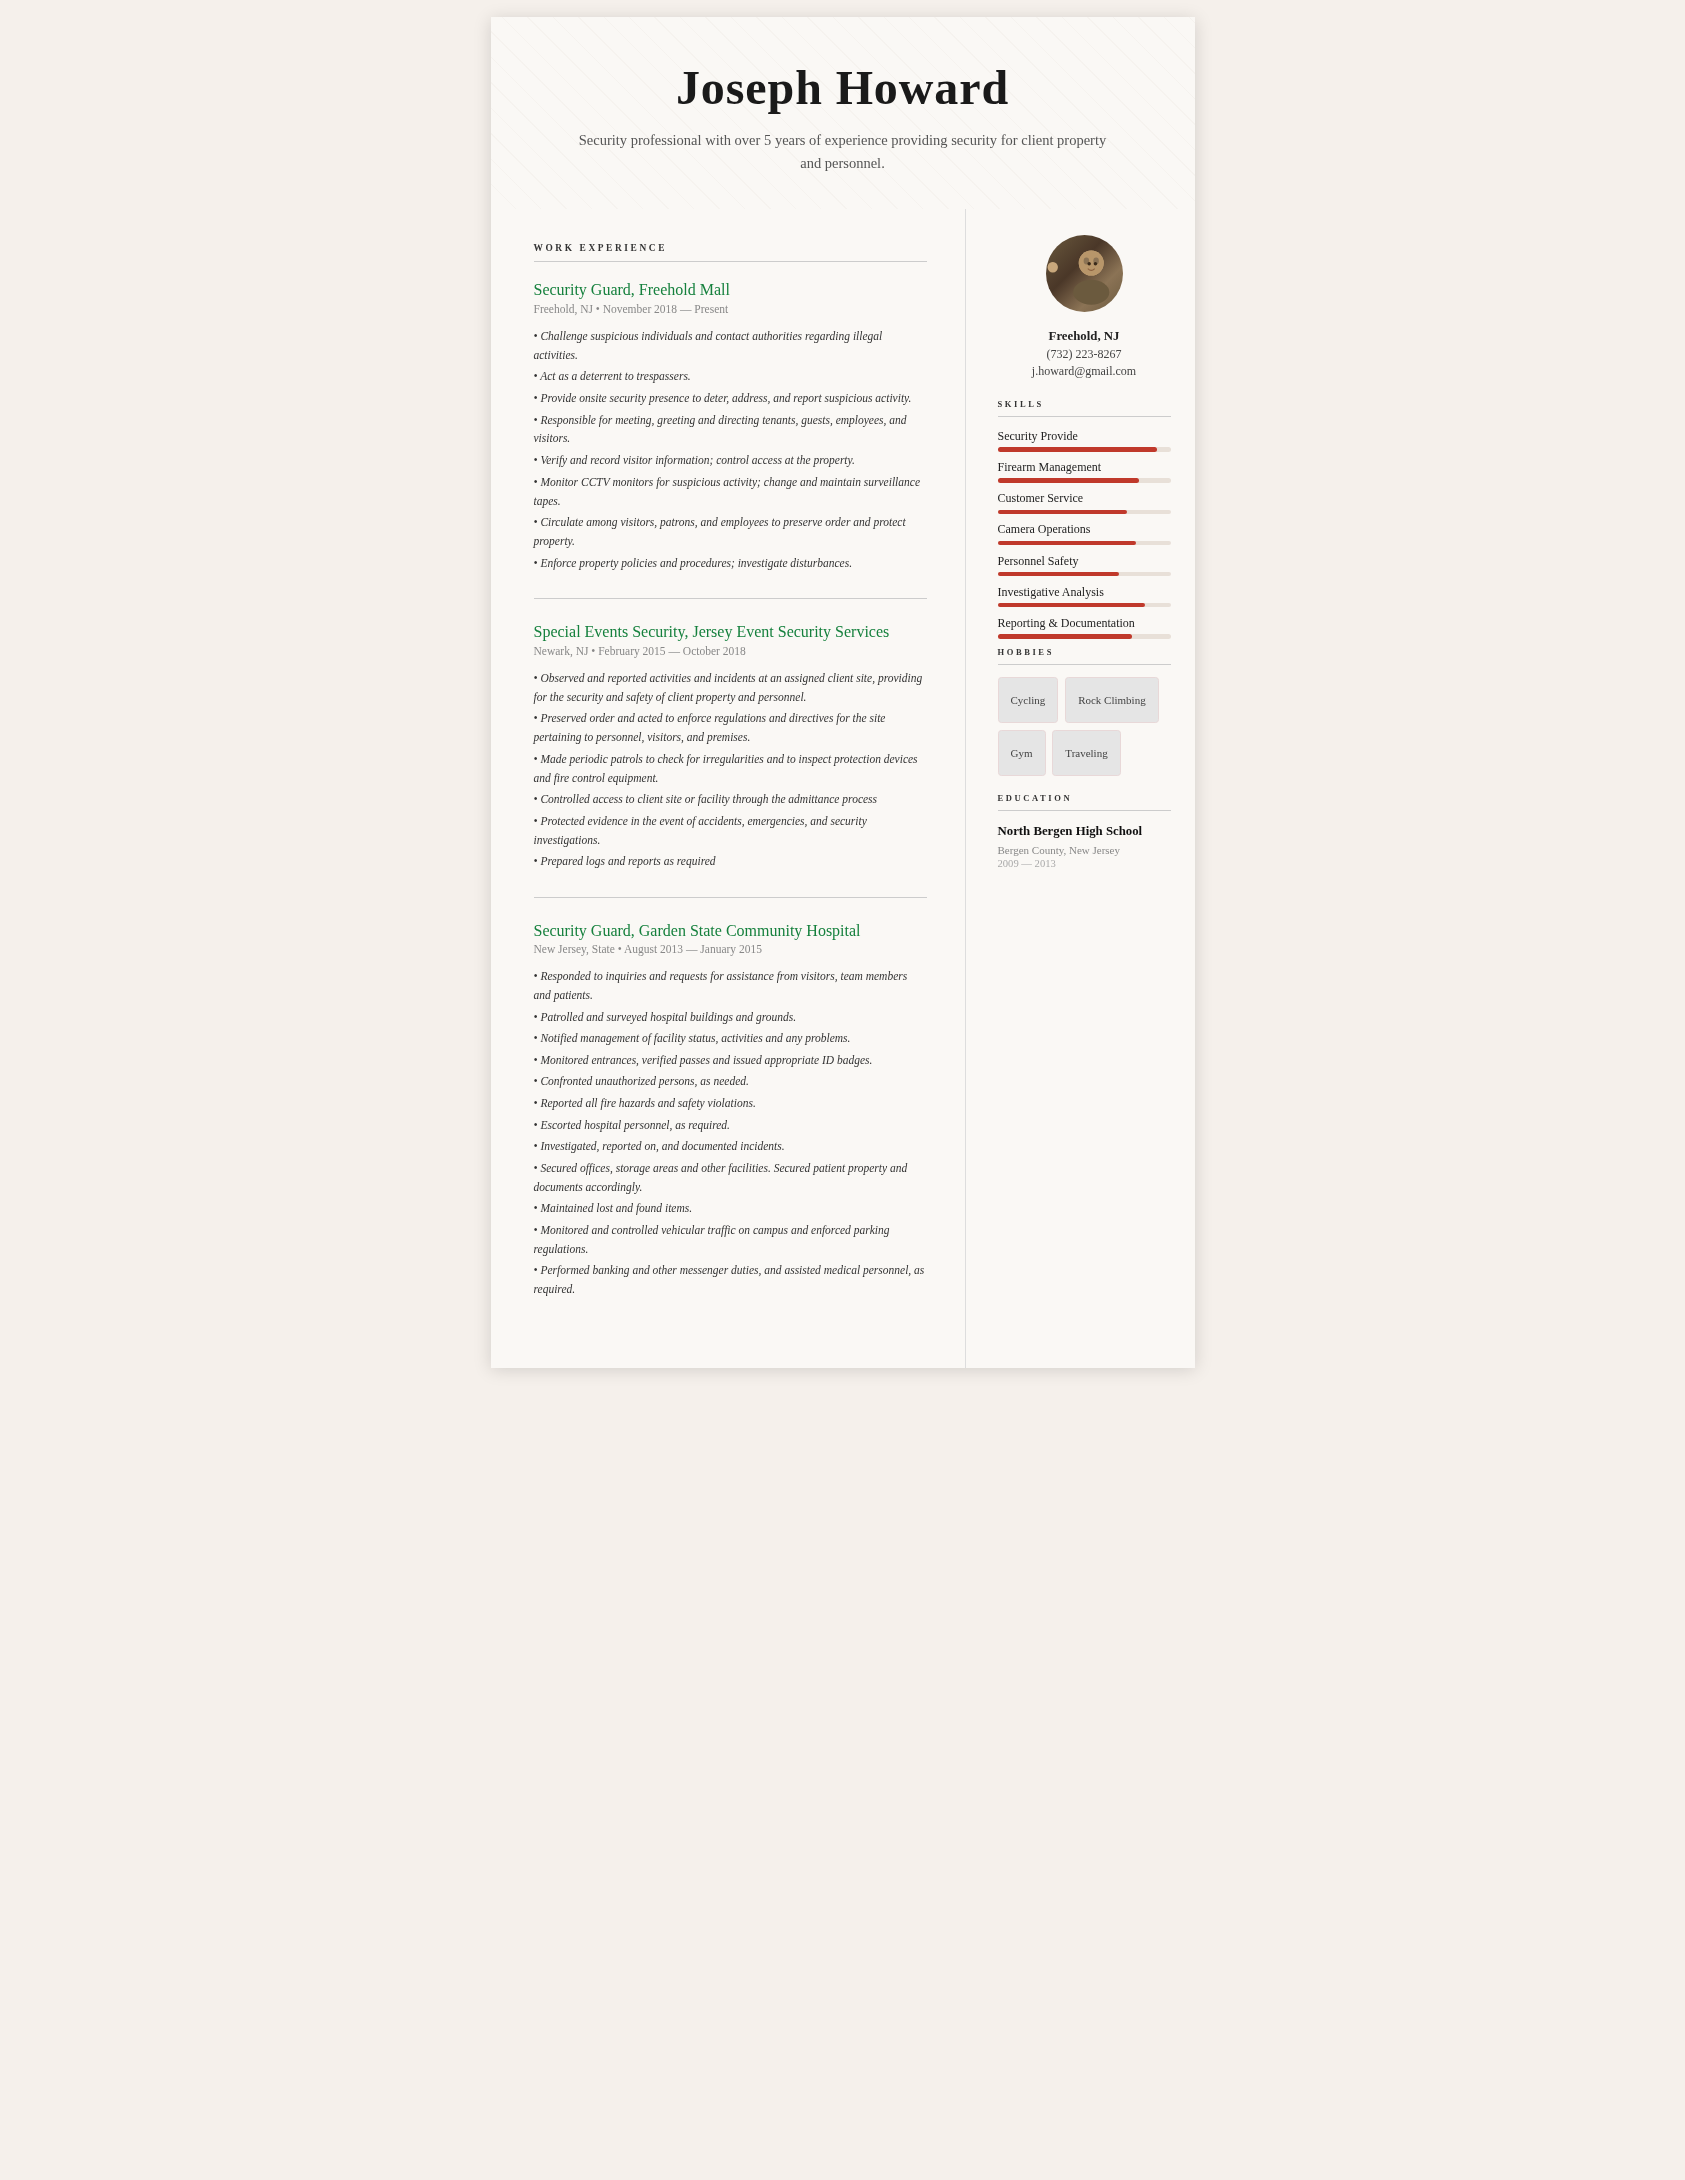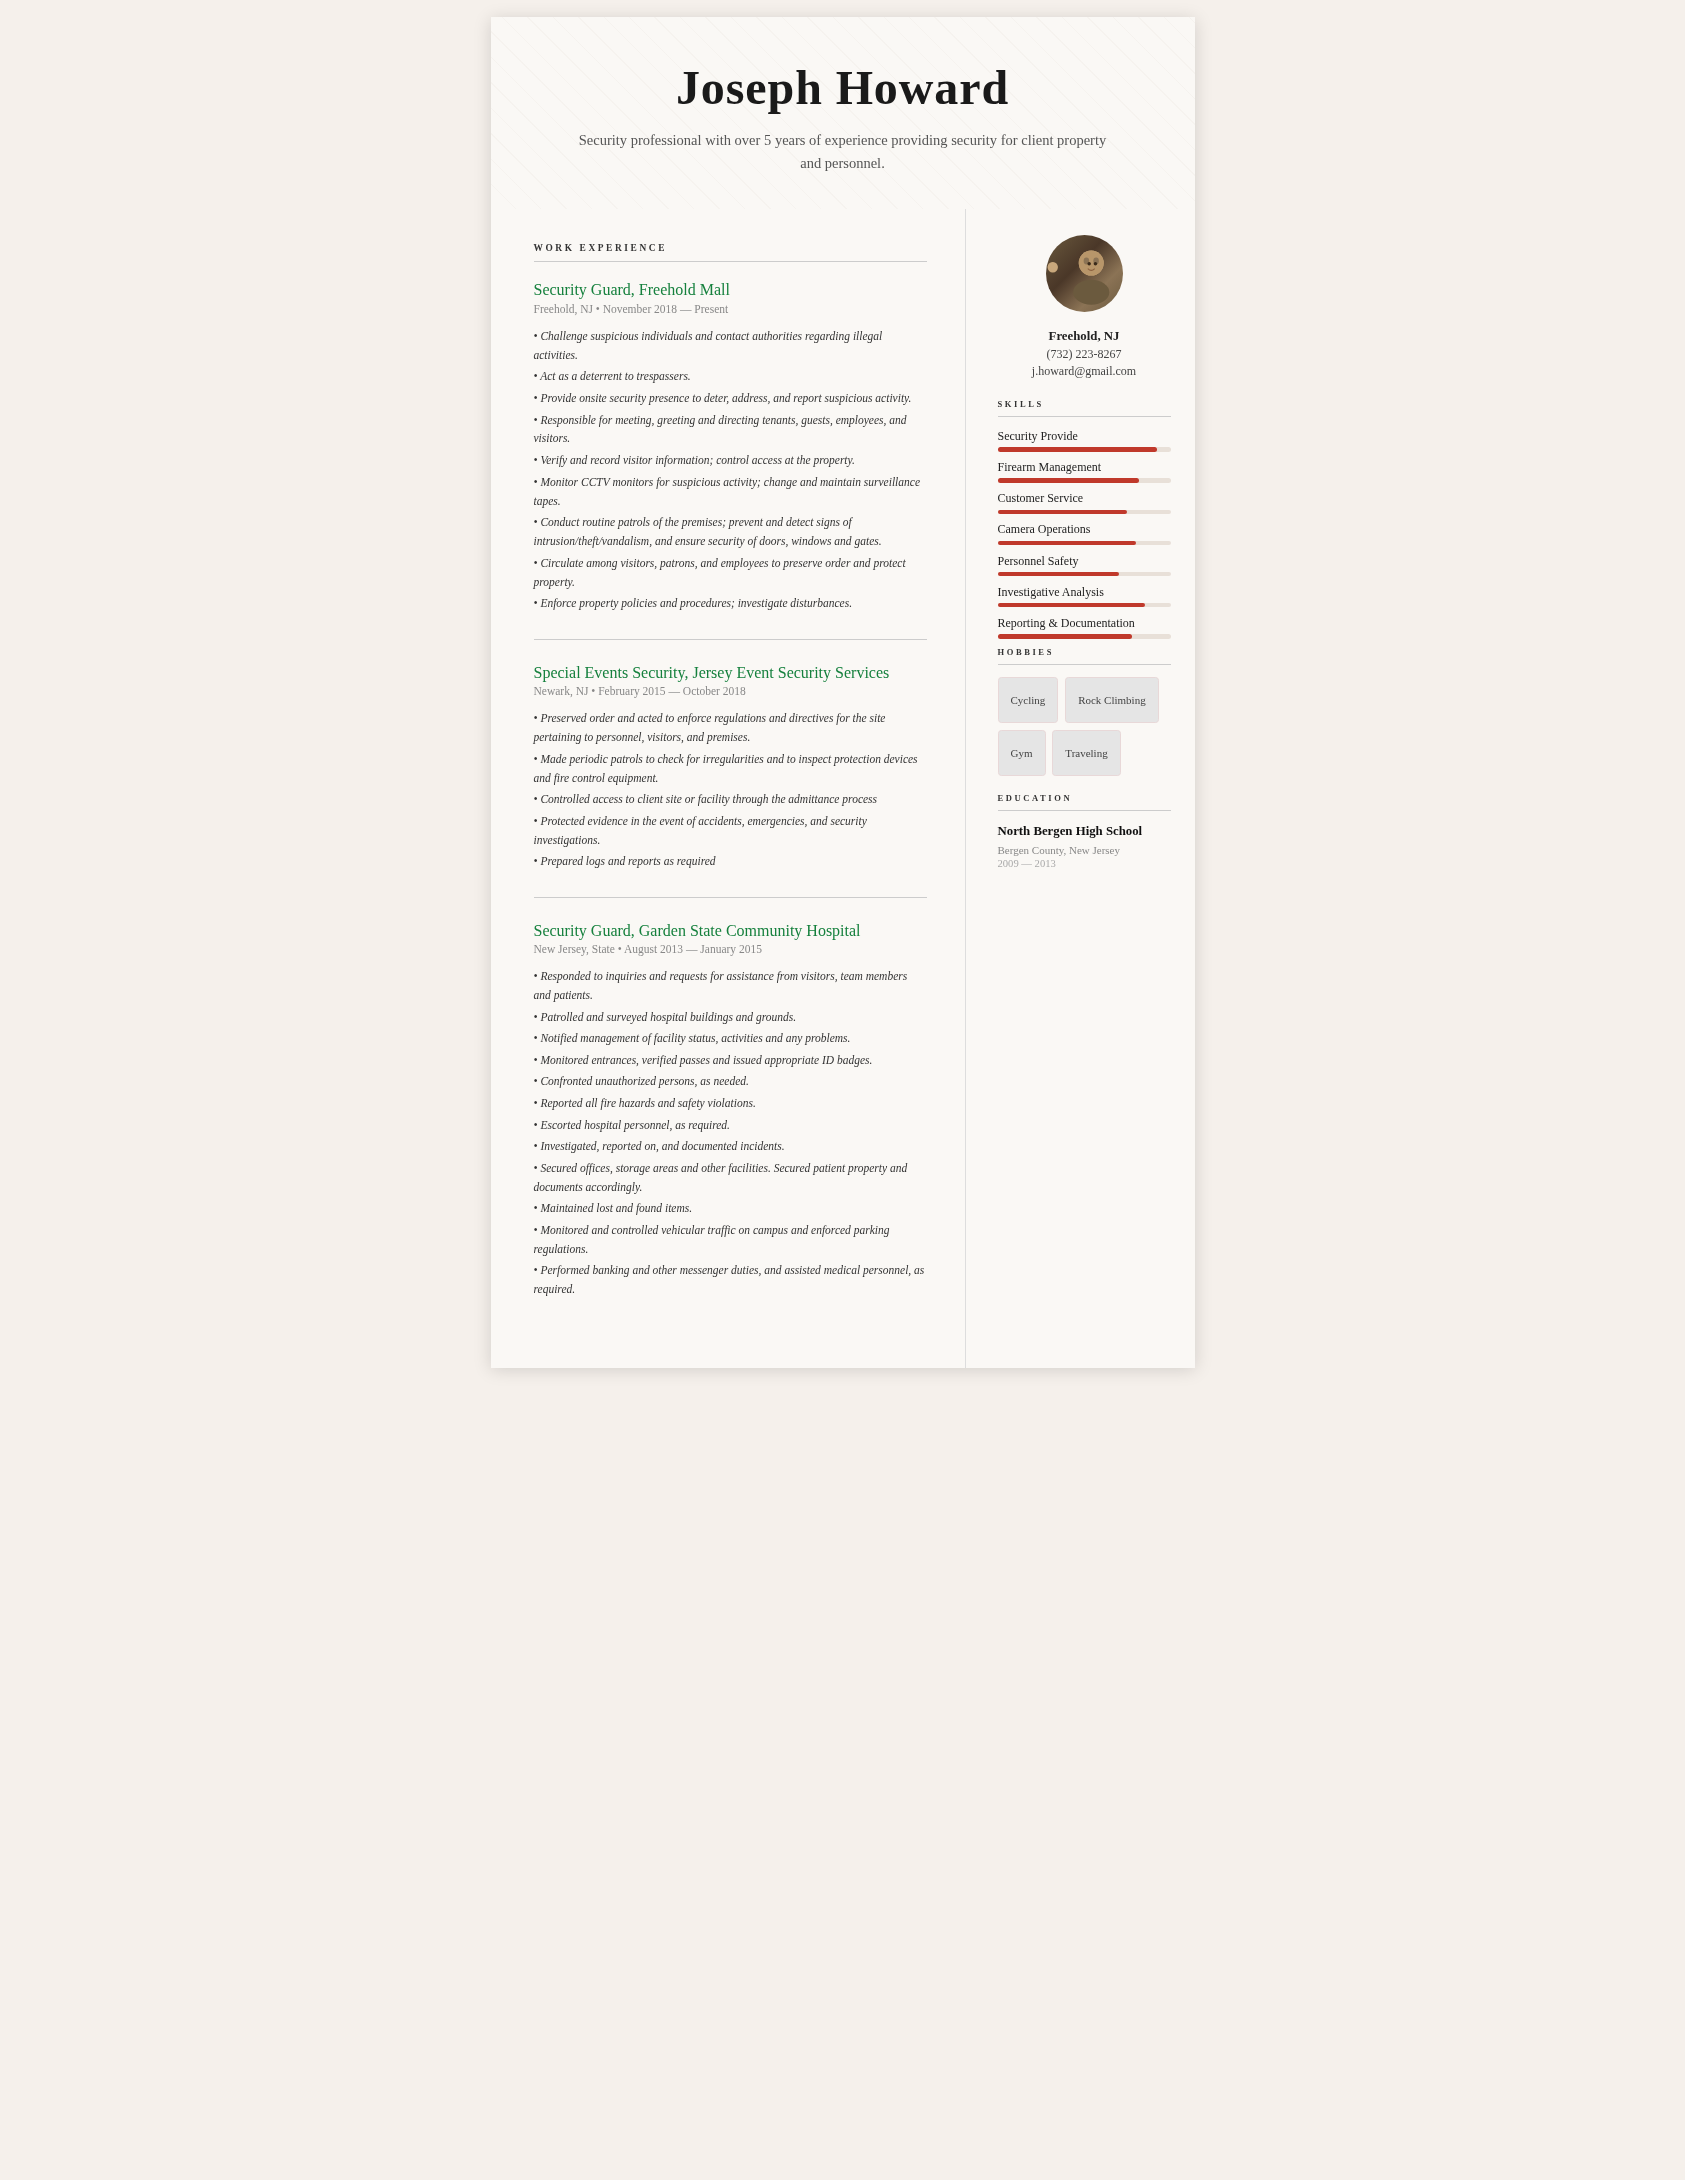--- a/index.html
+++ b/index.html
@@ -259,32 +259,32 @@
       <div class="work-section">
         <div class="job-title">Security Guard, Freehold Mall</div>
         <div class="job-meta">Freehold, NJ • November 2018 — Present</div>
         <div class="job-bullets">
           <p>• Challenge suspicious individuals and contact authorities regarding illegal activities.</p>
           <p>• Act as a deterrent to trespassers.</p>
           <p>• Provide onsite security presence to deter, address, and report suspicious activity.</p>
           <p>• Responsible for meeting, greeting and directing tenants, guests, employees, and visitors.</p>
           <p>• Verify and record visitor information; control access at the property.</p>
           <p>• Monitor CCTV monitors for suspicious activity; change and maintain surveillance tapes.</p>
-          <p>• Conduct routine patrols of the premises; prevent and detect signs of intrusion/theft/vandalism, and ensure security of doors, windows and gates.</p>
           <p>• Circulate among visitors, patrons, and employees to preserve order and protect property.</p>
           <p>• Enforce property policies and procedures; investigate disturbances.</p>
         </div>
       </div>
 
       <hr class="section-divider">
 
       <div class="work-section">
         <div class="job-title">Special Events Security, Jersey Event Security Services</div>
         <div class="job-meta">Newark, NJ • February 2015 — October 2018</div>
         <div class="job-bullets">
+          <p>• Observed and reported activities and incidents at an assigned client site, providing for the security and safety of client property and personnel.</p>
           <p>• Preserved order and acted to enforce regulations and directives for the site pertaining to personnel, visitors, and premises.</p>
           <p>• Made periodic patrols to check for irregularities and to inspect protection devices and fire control equipment.</p>
           <p>• Controlled access to client site or facility through the admittance process</p>
           <p>• Protected evidence in the event of accidents, emergencies, and security investigations.</p>
           <p>• Prepared logs and reports as required</p>
         </div>
       </div>
 
       <hr class="section-divider">
 

